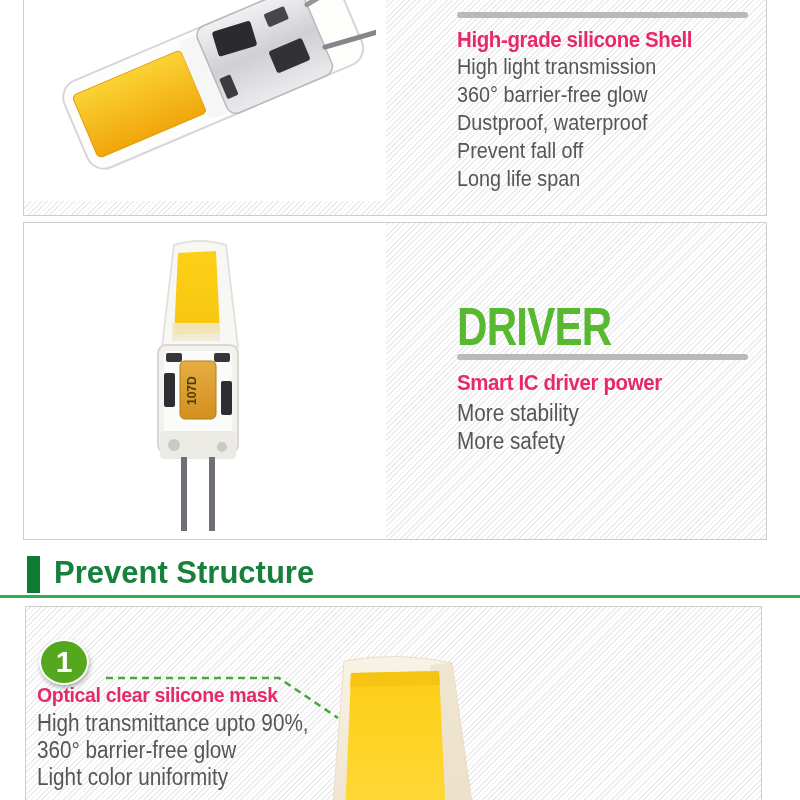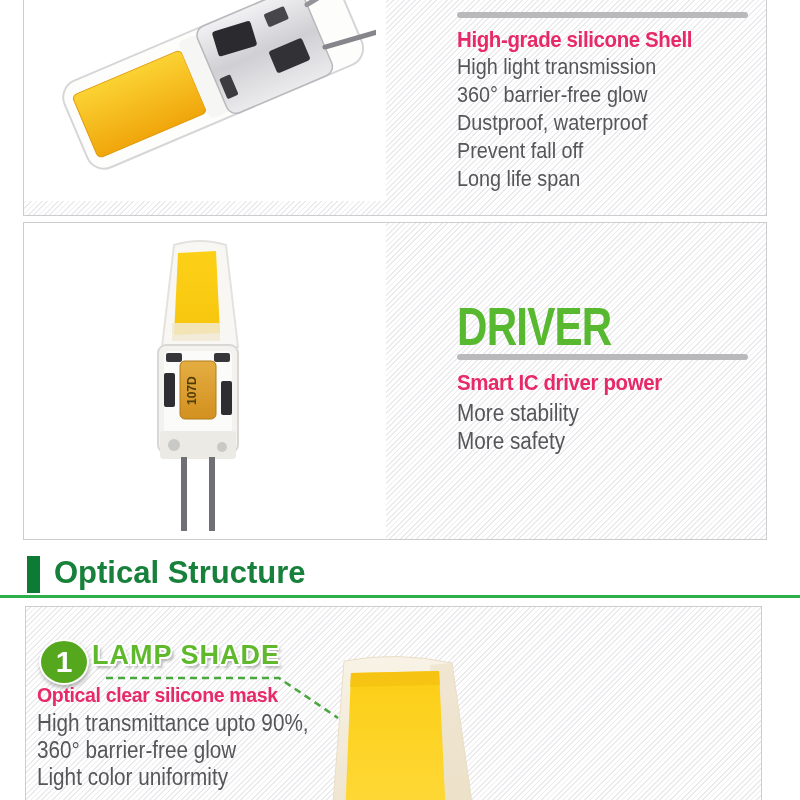--- a/index.html
+++ b/index.html
@@ -115,21 +115,21 @@
     <div class="driver-title" style="left:433px;top:72px;">DRIVER</div>
     <div class="divider-bar" style="left:433px;top:131px;width:291px;"></div>
     <div class="h-pink" style="left:433px;top:147px;">Smart IC driver power</div>
     <div class="body-lines" style="left:433px;top:176px;font-size:23px;line-height:28px;">
       <div>More stability</div>
       <div>More safety</div>
     </div>
   </div>
 
   <div class="ps-accent"></div>
-  <div class="ps-title">Optical Structure</div>
+  <div class="ps-title">Prevent Structure</div>
   <div class="green-rule"></div>
 
   <div class="panel stripes" style="left:25px;top:606px;width:737px;height:210px;">
 
     <svg width="220" height="170" viewBox="0 0 220 170" style="left:266px;top:40px;">
       <defs>
         <linearGradient id="g3b" x1="0" y1="0" x2="0" y2="1">
           <stop offset="0" stop-color="#f8f3e6"></stop>
             <stop offset="1" stop-color="#efe4cd"></stop>
         </linearGradient>
@@ -140,21 +140,20 @@
       </defs>
       <path d="M52,14 Q105,4 160,16 L182,170 L40,170 Z" fill="url(#g3b)" stroke="#e9ddc6" stroke-width="1"></path>
       <path d="M160,16 L182,170 L150,170 L138,18 Z" fill="#e9dcc2" opacity=".55"></path>
       <polygon points="59,26 147,24 154,170 53,170" fill="url(#g3y)"></polygon>
       <polygon points="59,26 147,24 148,38 58,40" fill="#f5c013" opacity=".8"></polygon>
     </svg>
 
     <div class="step-circle" style="left:13px;top:32px;">
       <span>1</span>
     </div>
-    <div class="step-title" style="left:66px;top:33px;">LAMP SHADE</div>
 
     <svg width="245" height="55" viewBox="0 0 245 55" style="left:74px;top:64px;">
       <path d="M6,7 H179 L238,47" fill="none" stroke="#4aa63e" stroke-width="2.5" stroke-dasharray="7 5"></path>
     </svg>
 
     <div class="h-pink" style="left:11px;top:76px;font-size:21px;">Optical clear silicone mask</div>
     <div class="body-lines" style="left:11px;top:103px;font-size:23px;line-height:27px;">
       <div>High transmittance upto 90%,</div>
       <div>360° barrier-free glow</div>
       <div>Light color uniformity</div>

